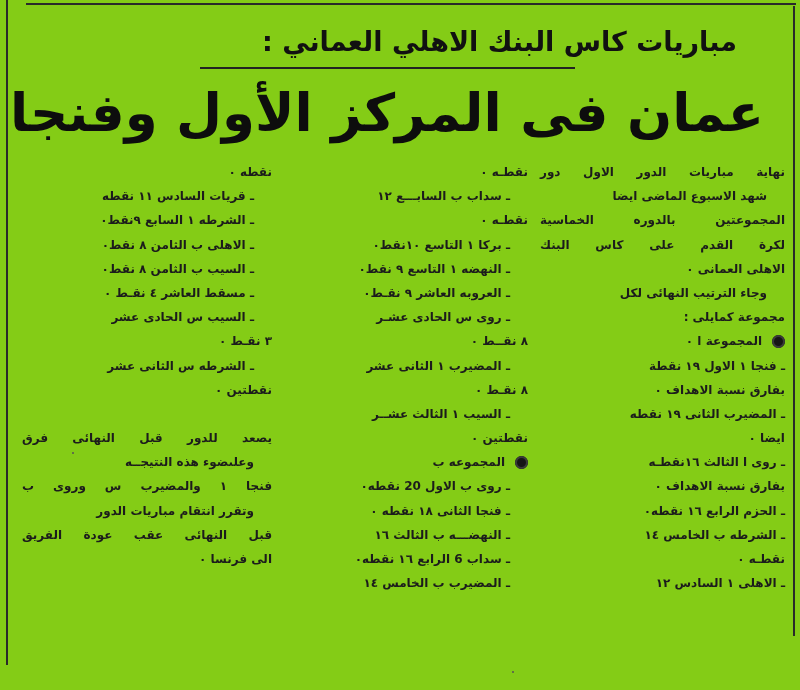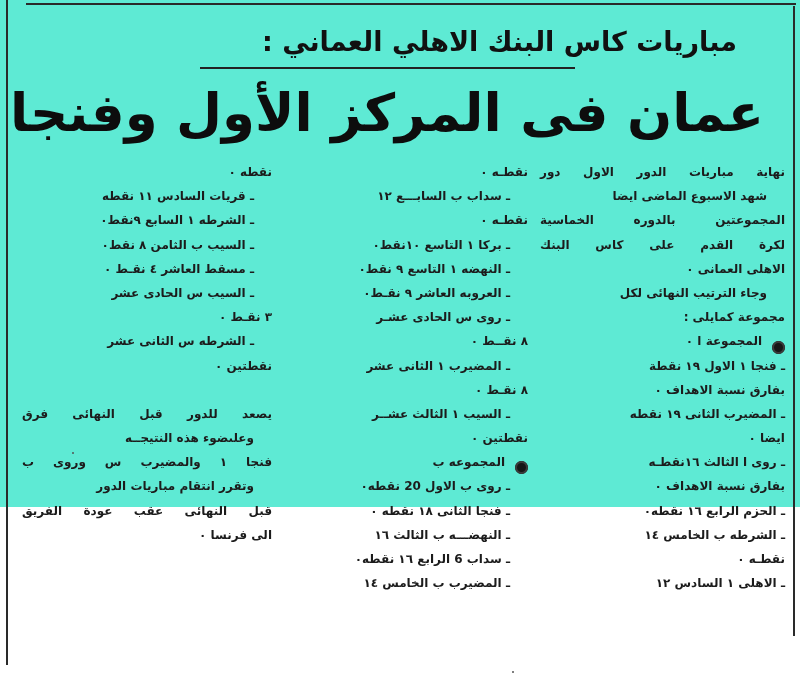--- a/index.html
+++ b/index.html
@@ -13,22 +13,22 @@
       position: relative;
       overflow: hidden;
       font-family: "DejaVu Sans", sans-serif;
       color: #1a1a1a;
     }
     .clip {
       position: absolute;
       left: 0;
       top: 0;
       width: 800px;
-      height: 507px;
-      background: #5eead4;
+      height: 690px;
+      background: #84cc16;
     }
     .rule-top {
       position: absolute;
       left: 26px;
       top: 3px;
       width: 770px;
       height: 2px;
       background: #2a2a2a;
     }
     .border-left {
@@ -106,21 +106,21 @@
       overflow: visible;
     }
     .line.indent { padding-right: 18px; }
     .line.justify {
       text-align: justify;
       text-align-last: justify;
     }
     .line.group {
       display: flex;
       flex-direction: row;
-      align-items: flex-end;
+      align-items: center;
       gap: 10px;
       padding-right: 0;
     }
     .bullet {
       display: inline-block;
       width: 13px;
       height: 13px;
       border-radius: 50%;
       background: #161616;
       box-shadow: inset 0 0 0 2px #3a3a3a;
@@ -192,20 +192,21 @@
       <span class="line indent">ـ روى ب الاول 20 نقطه٠</span>
       <span class="line indent">ـ فنجا الثانى ١٨ نقطه ٠</span>
       <span class="line indent">ـ النهضـــه ب الثالث ١٦</span>
       <span class="line indent">ـ سداب 6 الرابع ١٦ نقطه٠</span>
       <span class="line indent">ـ المضيرب ب الخامس ١٤</span>
     </div>
   <div class="col col-3">
       <span class="line">نقطه ٠</span>
       <span class="line indent">ـ قريات السادس ١١ نقطه</span>
       <span class="line indent">ـ الشرطه ١ السابع ٩نقط٠</span>
+      <span class="line indent">ـ الاهلى ب الثامن ٨ نقط٠</span>
       <span class="line indent">ـ السيب ب الثامن ٨ نقط٠</span>
       <span class="line indent">ـ مسقط العاشر ٤ نقـط ٠</span>
       <span class="line indent">ـ السيب س الحادى عشر</span>
       <span class="line">٣ نقـط ٠</span>
       <span class="line indent">ـ الشرطه س الثانى عشر</span>
       <span class="line">نقطتين ٠</span>
       <span class="spacer"></span>
       <span class="line justify">يصعد للدور قبل النهائى فرق</span>
       <span class="line indent">وعلىضوء هذه النتيجــه</span>
       <span class="line justify">فنجا ١ والمضيرب س وروى ب</span>

